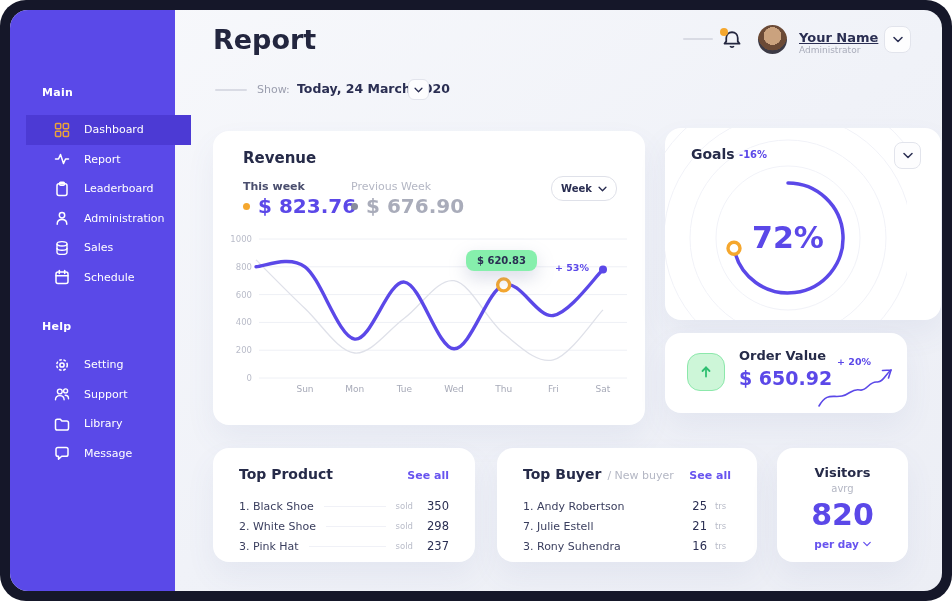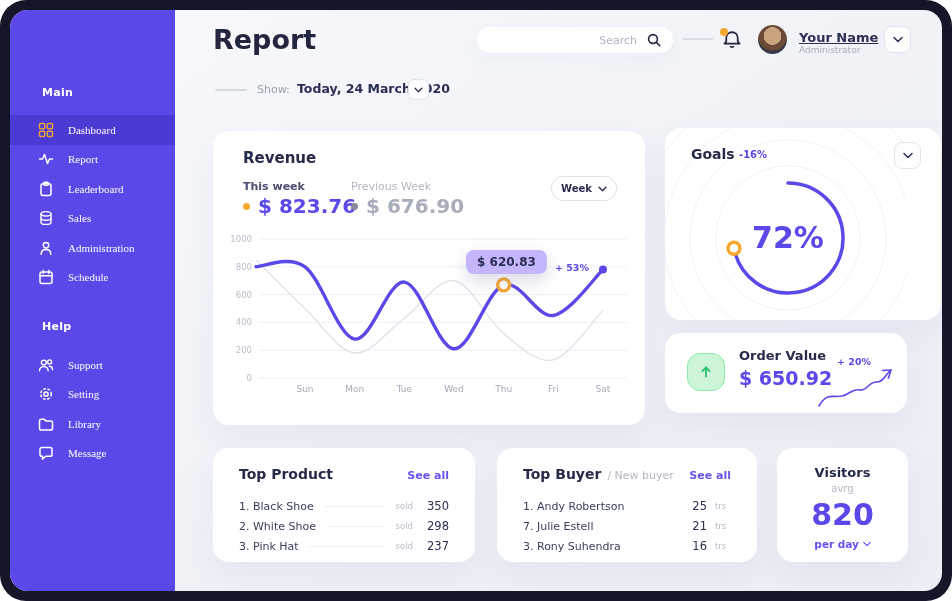--- a/index.html
+++ b/index.html
@@ -2,21 +2,21 @@
 <html><head>
 <meta charset="utf-8">
 <style>
   html,body{margin:0;padding:0;background:#ffffff;font-family:"DejaVu Sans","Liberation Sans",sans-serif;}
   #stage{position:relative;width:952px;height:601px;background:#151729;border-radius:26px;overflow:hidden;}
   .app{position:absolute;left:10px;top:10px;right:10px;bottom:10px;border-radius:18px;overflow:hidden;
        background:linear-gradient(145deg,#f8f9fc 0%,#f0f2f8 55%,#eceef5 100%);}
   
   .sidebar{position:absolute;left:0;top:0;width:165px;height:100%;background:#5a49e8;}
   .nav-title{position:absolute;left:32px;font-size:11px;font-weight:700;color:#ffffff;letter-spacing:.3px;}
-  .nav-list{position:absolute;left:0;width:100%;font-family:Liberation Serif, serif;}
+  .nav-list{position:absolute;left:16px;width:100%;}
   .nav-item{position:relative;height:29.5px;display:flex;align-items:center;cursor:pointer;}
   .nav-item.active{background:#4c3ad4;}
   .nav-icon{position:absolute;left:28px;width:16px;height:16px;color:#ffffff;display:flex;align-items:center;}
   .nav-item.active .nav-icon{color:#e9a13b;}
   .nav-label{position:absolute;left:58px;font-size:11px;font-weight:500;color:#ffffff;}
   
   .main{position:absolute;left:165px;top:0;right:0;bottom:0;}
   .page-title{position:absolute;left:38px;top:14px;font-size:27px;font-weight:700;color:#23263f;}
   .search{position:absolute;left:302px;top:17px;width:196px;height:26px;background:#fff;border-radius:13px;
           box-shadow:0 6px 16px rgba(120,130,170,.06);}
@@ -54,22 +54,22 @@
   .big-val{position:absolute;top:63px;font-size:20px;font-weight:700;display:flex;align-items:center;}
   .tw-value{left:30px;color:#5b48e8;}
   .pw-value{left:138px;color:#a9acba;}
   .dot{width:7px;height:7px;border-radius:50%;margin-right:8px;flex:0 0 auto;}
   .dot-orange{background:#f5a72e;}
   .dot-gray{background:#878b9d;}
   .week-btn{position:absolute;right:28px;top:45px;width:64px;height:23px;border:1px solid #dfe1e9;border-radius:12px;
             background:#fff;display:flex;align-items:center;justify-content:center;gap:6px;cursor:pointer;
             font-size:10px;font-weight:600;color:#2a2e52;}
   .rev-chart{position:absolute;left:12px;top:98px;width:410px;height:172px;}
-  .tooltip{position:absolute;left:253px;top:119px;background:#c4b5fd;border-radius:8px;padding:5px 11px;
-           font-size:12px;font-weight:600;color:#2a2e52;box-shadow:0 7px 18px rgba(120,130,170,.28);}
+  .tooltip{position:absolute;left:253px;top:119px;background:#86efac;border-radius:8px;padding:5px 11px;
+           font-size:10px;font-weight:600;color:#2a2e52;box-shadow:0 7px 18px rgba(120,130,170,.28);}
   .chart-delta{position:absolute;left:320px;top:131px;width:56px;text-align:right;font-size:9.5px;font-weight:700;color:#5b48e8;}
   
   .goals-title{position:absolute;left:26px;top:18px;font-size:14px;font-weight:700;color:#262b49;}
   .goals-delta{position:absolute;left:74px;top:21px;font-size:10px;font-weight:700;color:#5b48e8;}
   .goals-chevron{right:20px;top:14px;width:25px;height:25px;}
   .goals-svg{position:absolute;left:0;top:0;}
   .goals-pct{position:absolute;left:63px;top:92px;width:120px;text-align:center;font-size:30px;font-weight:700;color:#5b48e8;}
   
   .ov-icon{position:absolute;left:22px;top:20px;width:38px;height:38px;border-radius:13px;background:#cdf6d8;
            border:1.5px solid #8ce8ab;box-sizing:border-box;display:flex;align-items:center;justify-content:center;color:#2fbf71;}
@@ -129,103 +129,94 @@
         <span class="nav-icon">
           <svg width="16" height="16" viewBox="0 0 16 16" fill="none" stroke="currentColor" stroke-width="1.5" stroke-linejoin="round">
                 <rect x="3" y="2.8" width="10" height="11.7" rx="2"></rect>
                 <rect x="5.6" y="1.2" width="4.8" height="3" rx="1"></rect>
               </svg>
         </span>
         <span class="nav-label">Leaderboard</span>
       </div>
       <div class="nav-item">
         <span class="nav-icon">
+          <svg width="16" height="16" viewBox="0 0 16 16" fill="none" stroke="currentColor" stroke-width="1.5" stroke-linecap="round">
+                <circle cx="8" cy="5.2" r="2.7"></circle>
+                <path d="M3.2,14.2 c0,-3 2.1,-4.6 4.8,-4.6 s4.8,1.6 4.8,4.6"></path>
+              </svg>
+        </span>
+        <span class="nav-label">Administration</span>
+      </div>
+      <div class="nav-item">
+        <span class="nav-icon">
           <svg width="16" height="16" viewBox="0 0 16 16" fill="none" stroke="currentColor" stroke-width="1.4">
                 <ellipse cx="8" cy="3.8" rx="5" ry="2.2"></ellipse>
                 <path d="M3,3.8 v4.2 c0,1.2 2.2,2.2 5,2.2 s5,-1 5,-2.2 v-4.2"></path>
                 <path d="M3,8 v4.2 c0,1.2 2.2,2.2 5,2.2 s5,-1 5,-2.2 v-4.2"></path>
               </svg>
         </span>
         <span class="nav-label">Sales</span>
-      </div>
-      <div class="nav-item">
-        <span class="nav-icon">
-          <svg width="16" height="16" viewBox="0 0 16 16" fill="none" stroke="currentColor" stroke-width="1.5" stroke-linecap="round">
-                <circle cx="8" cy="5.2" r="2.7"></circle>
-                <path d="M3.2,14.2 c0,-3 2.1,-4.6 4.8,-4.6 s4.8,1.6 4.8,4.6"></path>
-              </svg>
-        </span>
-        <span class="nav-label">Administration</span>
       </div>
       <div class="nav-item">
         <span class="nav-icon">
           <svg width="16" height="16" viewBox="0 0 16 16" fill="none" stroke="currentColor" stroke-width="1.5" stroke-linecap="round">
                 <rect x="2" y="3" width="12" height="11.5" rx="2"></rect>
                 <path d="M2,6.8 h12"></path>
                 <path d="M5.3,1.5 v3"></path>
                 <path d="M10.7,1.5 v3"></path>
               </svg>
         </span>
         <span class="nav-label">Schedule</span>
       </div>
     </div>
 
     <div class="nav-title" style="top:310px">Help</div>
     <div class="nav-list" style="top:340px">
       <div class="nav-item">
         <span class="nav-icon">
+          <svg width="16" height="16" viewBox="0 0 16 16" fill="none" stroke="currentColor" stroke-width="1.5">
+                <circle cx="8" cy="8" r="2.1"></circle>
+                <circle cx="8" cy="8" r="5.3" stroke-dasharray="2.6 1.7"></circle>
+              </svg>
+        </span>
+        <span class="nav-label">Setting</span>
+      </div>
+      <div class="nav-item">
+        <span class="nav-icon">
           <svg width="16" height="16" viewBox="0 0 16 16" fill="none" stroke="currentColor" stroke-width="1.4" stroke-linecap="round">
                 <circle cx="5.8" cy="5.5" r="2.4"></circle>
                 <path d="M1.5,13.8 c0,-2.7 1.9,-4.2 4.3,-4.2 s4.3,1.5 4.3,4.2"></path>
                 <circle cx="11.6" cy="4.9" r="2"></circle>
                 <path d="M11.2,9.3 c2,0 3.3,1.3 3.3,3.4"></path>
               </svg>
         </span>
         <span class="nav-label">Support</span>
       </div>
       <div class="nav-item">
         <span class="nav-icon">
-          <svg width="16" height="16" viewBox="0 0 16 16" fill="none" stroke="currentColor" stroke-width="1.5">
-                <circle cx="8" cy="8" r="2.1"></circle>
-                <circle cx="8" cy="8" r="5.3" stroke-dasharray="2.6 1.7"></circle>
-              </svg>
-        </span>
-        <span class="nav-label">Setting</span>
-      </div>
-      <div class="nav-item">
-        <span class="nav-icon">
           <svg width="16" height="16" viewBox="0 0 16 16" fill="none" stroke="currentColor" stroke-width="1.5" stroke-linejoin="round">
                 <path d="M1.5,5 c0,-1.1 0.7,-1.8 1.8,-1.8 h3 l1.6,1.9 h4.8 c1.1,0 1.8,0.7 1.8,1.8 v5.3 c0,1.1 -0.7,1.8 -1.8,1.8 h-9.4 c-1.1,0 -1.8,-0.7 -1.8,-1.8 z"></path>
               </svg>
         </span>
         <span class="nav-label">Library</span>
       </div>
       <div class="nav-item">
         <span class="nav-icon">
           <svg width="16" height="16" viewBox="0 0 16 16" fill="none" stroke="currentColor" stroke-width="1.5" stroke-linejoin="round">
                 <path d="M14,4.3 a1.8,1.8 0 0 0 -1.8,-1.8 H3.8 A1.8,1.8 0 0 0 2,4.3 v5.2 a1.8,1.8 0 0 0 1.8,1.8 h0.7 v2.9 l3.2,-2.9 h4.5 a1.8,1.8 0 0 0 1.8,-1.8 z"></path>
               </svg>
         </span>
         <span class="nav-label">Message</span>
       </div>
     </div>
   </aside>
 
   <div class="main">
     <h1 class="page-title" style="margin:0">Report</h1>
 
-    <div class="search">
-      <input placeholder="Search" style="">
-      <span class="search-icon">
-        <svg width="16" height="16" viewBox="0 0 16 16" fill="none" stroke="currentColor" stroke-width="1.6" stroke-linecap="round">
-              <circle cx="7" cy="7" r="4.4"></circle>
-              <path d="M10.4,10.4 L13.8,13.8"></path>
-            </svg>
-      </span>
-    </div>
 
     <div class="hdr-dash"></div>
 
     <div class="bell">
       <svg width="20" height="21" viewBox="0 0 16 16" fill="none" stroke="currentColor" stroke-width="1.4" stroke-linejoin="round">
             <path d="M12.6,9.5 V6.8 C12.6,4.2 10.7,2.2 8,2.2 S3.4,4.2 3.4,6.8 v2.7 L2,11.3 h12 z"></path>
             <path d="M6.6,13.2 a1.5,1.5 0 0 0 2.8,0"></path>
           </svg>
       <span class="bell-dot"></span>
     </div>

